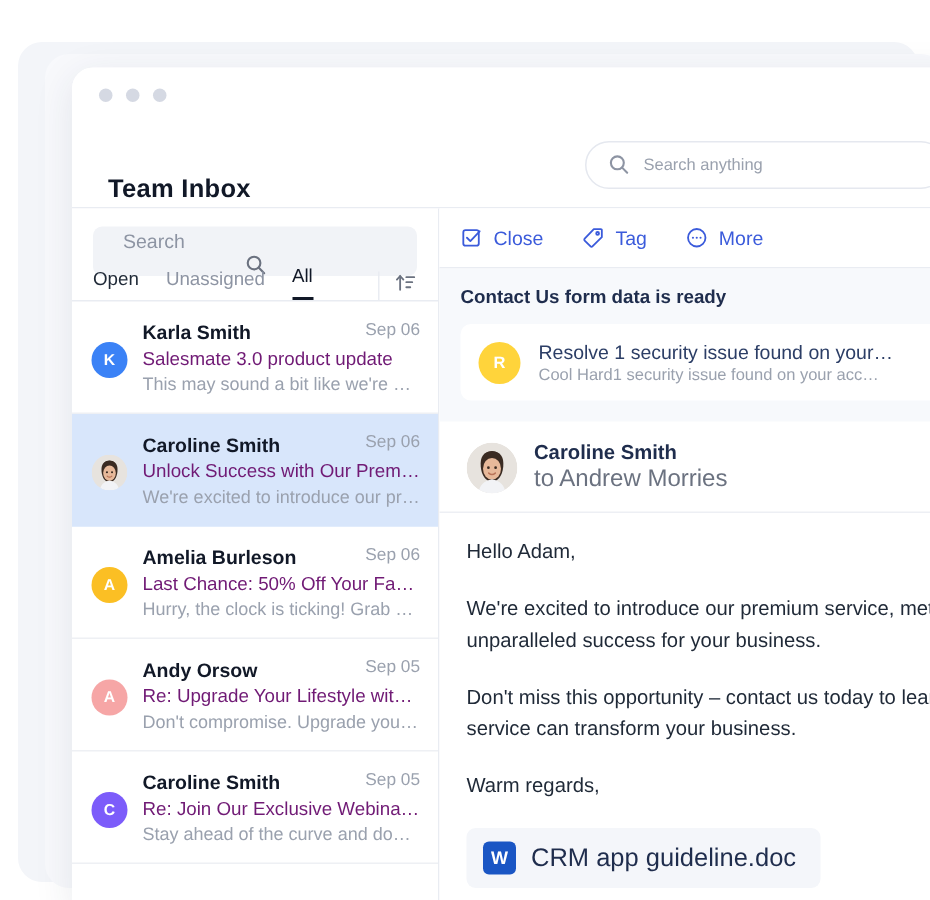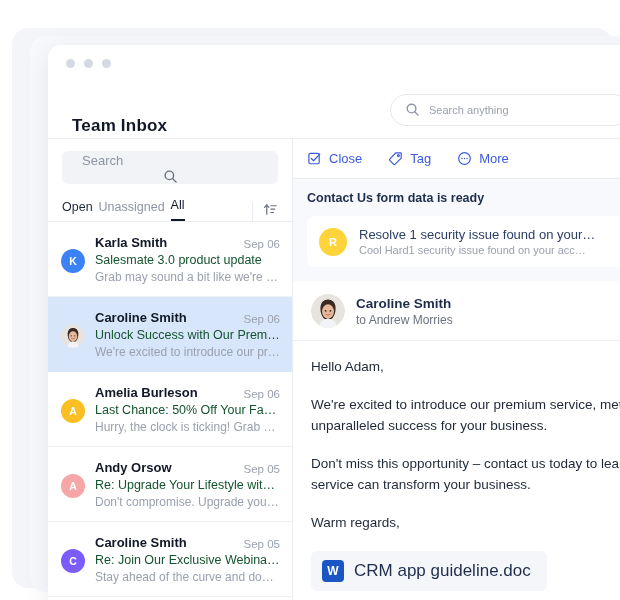--- a/index.html
+++ b/index.html
@@ -71,22 +71,22 @@
     display: flex; align-items: center; height: 33px;
     background: #f1f3f7; border-radius: 6px; padding: 0 11px; flex-direction: column;
   }
   .list-search input {
     flex: 1; border: 0; outline: 0; background: transparent;
     font-size: 13px; color: #4b5563; font-family: "Liberation Sans", sans-serif;
   }
   .list-search input::placeholder { color: #8d94a3; }
 
   .tabs {
-    display: flex; align-items: flex-end; gap: 6px;
-    padding: 12px 14px 0 14px; height: 38px;
+    display: flex; align-items: flex-end; gap: 18px;
+    padding: 12px 14px 0 14px; height: 17px;
     border-bottom: 1px solid #e9ecf2; position: relative;
   }
   .tab { font-size: 12.5px; padding-bottom: 7px; cursor: pointer; color: #8d94a3; }
   .tab.dark { color: #1f2937; }
   .tab.active { color: #111827; border-bottom: 2px solid #111827; }
   .tabs .sort {
     margin-left: auto; padding-bottom: 4px; padding-left: 10px;
     border-left: 1px solid #e9ecf2; display: flex; align-items: center;
   }
 
@@ -97,25 +97,25 @@
     align-items: flex-start;
   }
   .mail-item.selected { background: #d8e6fb; border-bottom-color: #d8e6fb; }
   .avatar {
     width: 24px; height: 24px; border-radius: 50%; flex: none;
     margin-top: 14px; color: #fff; font-size: 10.5px; font-weight: bold;
     display: flex; align-items: center; justify-content: center;
     overflow: hidden;
   }
   .mail-main { flex: 1; min-width: 0; }
-  .mail-row1 { display: flex; justify-content: space-between; align-items: flex-end; }
+  .mail-row1 { display: flex; justify-content: space-between; align-items: flex-start; }
   .mail-from { font-size: 13px; font-weight: bold; color: #111827; }
   .mail-date { font-size: 11.5px; color: #9aa1ae; flex: none; margin-left: 6px; }
   .mail-subj {
-    font-size: 12.5px; color: #14532d; margin-top: 3px;
+    font-size: 12.5px; color: #701a75; margin-top: 3px;
     white-space: nowrap; overflow: hidden; text-overflow: ellipsis;
   }
   .mail-prev {
     font-size: 12px; color: #9aa1ae; margin-top: 3px;
     white-space: nowrap; overflow: hidden; text-overflow: ellipsis;
   }
 
   
   .readcol { flex: 1; display: flex; flex-direction: column; background: #fff; min-width: 0; }
   .toolbar {
@@ -143,21 +143,21 @@
     overflow: hidden; text-overflow: ellipsis;
   }
   .notice-sub {
     font-size: 11px; color: #9aa1ae; margin-top: 2px;
     white-space: nowrap; overflow: hidden; text-overflow: ellipsis;
   }
 
   .msg-head { display: flex; align-items: center; gap: 11px; padding: 13px 18px 12px 18px; }
   .msg-avatar { width: 34px; height: 34px; border-radius: 50%; flex: none; overflow: hidden; }
   .msg-from { font-size: 13.5px; font-weight: bold; color: #1f2d4d; }
-  .msg-to { font-size: 12px; color: #6b7280; margin-top: 2px; }
+  .msg-to { font-size: 16px; color: #6b7280; margin-top: 2px; }
 
   .msg-body {
     border-top: 1px solid #edeff4; padding: 16px 18px 0 18px;
     flex: 1; overflow: hidden;
   }
   .msg-p { font-size: 13.5px; color: #1f2937; line-height: 1.55; margin-bottom: 17px; }
   .attach {
     display: inline-flex; align-items: center; gap: 10px;
     background: #f4f6fa; border-radius: 6px; padding: 9px 16px 9px 11px;
   }
@@ -232,21 +232,21 @@
 
         <div class="mail-list" id="mail-list">
             <div class="mail-item">
               <div class="avatar" style="background: rgb(59, 130, 246);">K</div>
               <div class="mail-main">
                 <div class="mail-row1">
                   <div class="mail-from">Karla Smith</div>
                   <div class="mail-date">Sep 06</div>
                 </div>
                 <div class="mail-subj">Salesmate 3.0 product update</div>
-                <div class="mail-prev">Grab may sound a bit like we're s…</div>
+                <div class="mail-prev">This may sound a bit like we're s…</div>
               </div>
             </div>
             <div class="mail-item selected">
               <div class="avatar">
                 <svg width="24" height="24" viewBox="0 0 34 34">
                   <defs>
                     <clipPath id="lc1">
                       <circle cx="17" cy="17" r="17"></circle>
                     </clipPath>
                   </defs>

